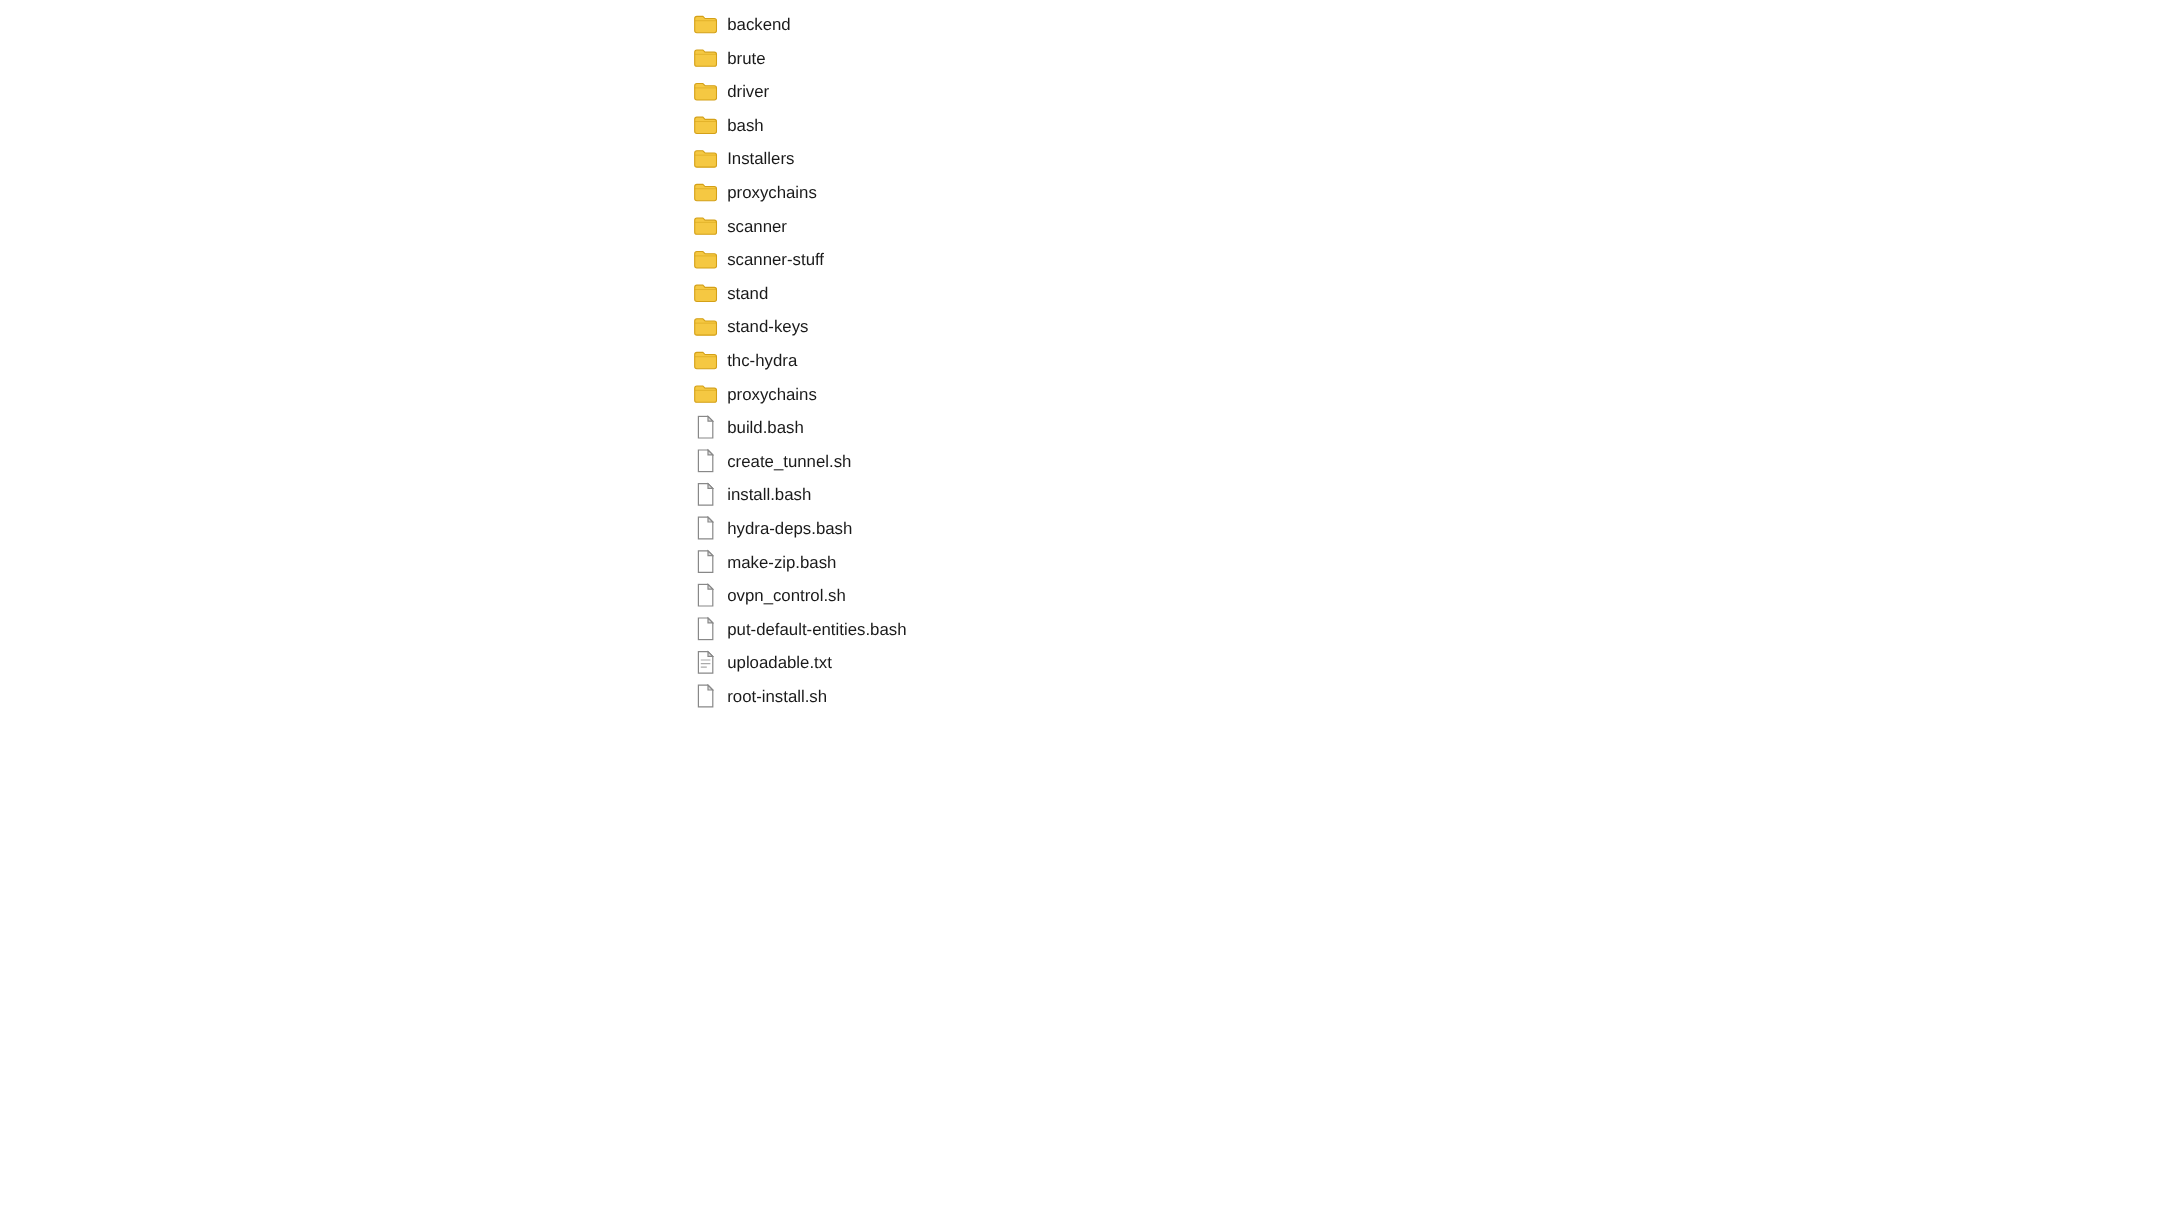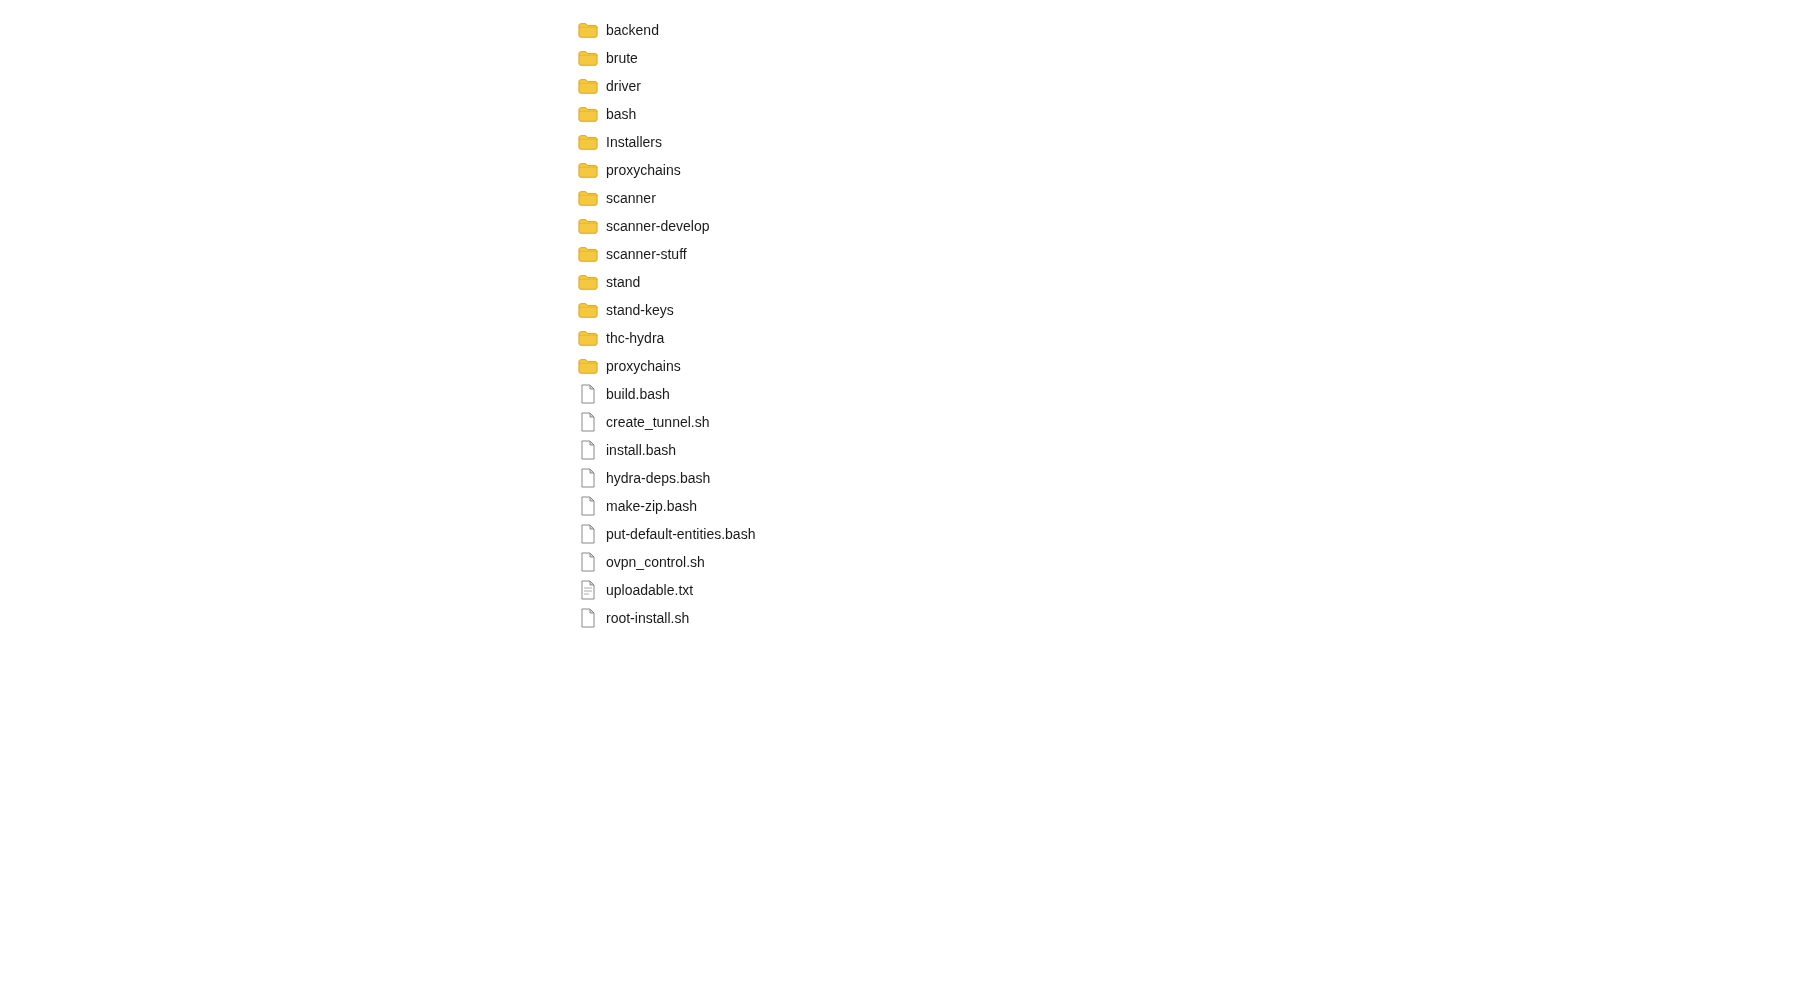--- a/index.html
+++ b/index.html
@@ -13,21 +13,21 @@
       font-family: -apple-system, BlinkMacSystemFont, 'Segoe UI', Arial, sans-serif;
       font-size: 14px;
       color: #1a1a1a;
       width: 1800px;
       min-height: 1006px;
     }
 
     .file-list {
       display: flex;
       flex-direction: column;
-      padding: 16px 0;
+      padding: 6px 0;
       padding-left: 570px;
     }
 
     .file-item {
       display: flex;
       align-items: center;
       padding: 4px 8px;
       gap: 8px;
       cursor: pointer;
       border-radius: 3px;
@@ -116,29 +116,20 @@
       </span>
       <span class="item-label">scanner</span>
     </div>
     <div class="file-item">
       <span class="icon">
         <svg width="22" height="18" viewBox="0 0 22 18" fill="none" xmlns="http://www.w3.org/2000/svg">
           <path d="M1 4C1 2.89543 1.89543 2 3 2H8.5L10.5 4H19C20.1046 4 21 4.89543 21 6V15C21 16.1046 20.1046 17 19 17H3C1.89543 17 1 16.1046 1 15V4Z" fill="#F5C842" stroke="#D4A017" stroke-width="1"></path>
           <path d="M1 6H21" stroke="#D4A017" stroke-width="0.5"></path>
         </svg>
       </span>
-      <span class="item-label">scanner-develop</span>
-    </div>
-    <div class="file-item">
-      <span class="icon">
-        <svg width="22" height="18" viewBox="0 0 22 18" fill="none" xmlns="http://www.w3.org/2000/svg">
-          <path d="M1 4C1 2.89543 1.89543 2 3 2H8.5L10.5 4H19C20.1046 4 21 4.89543 21 6V15C21 16.1046 20.1046 17 19 17H3C1.89543 17 1 16.1046 1 15V4Z" fill="#F5C842" stroke="#D4A017" stroke-width="1"></path>
-          <path d="M1 6H21" stroke="#D4A017" stroke-width="0.5"></path>
-        </svg>
-      </span>
       <span class="item-label">scanner-stuff</span>
     </div>
     <div class="file-item">
       <span class="icon">
         <svg width="22" height="18" viewBox="0 0 22 18" fill="none" xmlns="http://www.w3.org/2000/svg">
           <path d="M1 4C1 2.89543 1.89543 2 3 2H8.5L10.5 4H19C20.1046 4 21 4.89543 21 6V15C21 16.1046 20.1046 17 19 17H3C1.89543 17 1 16.1046 1 15V4Z" fill="#F5C842" stroke="#D4A017" stroke-width="1"></path>
           <path d="M1 6H21" stroke="#D4A017" stroke-width="0.5"></path>
         </svg>
       </span>
       <span class="item-label">stand</span>
@@ -215,30 +206,30 @@
       </span>
       <span class="item-label">make-zip.bash</span>
     </div>
     <div class="file-item">
       <span class="icon">
         <svg width="16" height="20" viewBox="0 0 16 20" fill="none" xmlns="http://www.w3.org/2000/svg">
           <path d="M2 1H10L14 5V19H2V1Z" fill="white" stroke="#888888" stroke-width="1"></path>
           <path d="M10 1L14 5H10V1Z" fill="#dddddd" stroke="#888888" stroke-width="1"></path>
         </svg>
       </span>
+      <span class="item-label">ovpn_control.sh</span>
+    </div>
+    <div class="file-item">
+      <span class="icon">
+        <svg width="16" height="20" viewBox="0 0 16 20" fill="none" xmlns="http://www.w3.org/2000/svg">
+          <path d="M2 1H10L14 5V19H2V1Z" fill="white" stroke="#888888" stroke-width="1"></path>
+          <path d="M10 1L14 5H10V1Z" fill="#dddddd" stroke="#888888" stroke-width="1"></path>
+        </svg>
+      </span>
       <span class="item-label">put-default-entities.bash</span>
-    </div>
-    <div class="file-item">
-      <span class="icon">
-        <svg width="16" height="20" viewBox="0 0 16 20" fill="none" xmlns="http://www.w3.org/2000/svg">
-          <path d="M2 1H10L14 5V19H2V1Z" fill="white" stroke="#888888" stroke-width="1"></path>
-          <path d="M10 1L14 5H10V1Z" fill="#dddddd" stroke="#888888" stroke-width="1"></path>
-        </svg>
-      </span>
-      <span class="item-label">ovpn_control.sh</span>
     </div>
     <div class="file-item">
       <span class="icon">
         <svg width="16" height="20" viewBox="0 0 16 20" fill="none" xmlns="http://www.w3.org/2000/svg">
           <path d="M2 1H10L14 5V19H2V1Z" fill="white" stroke="#888888" stroke-width="1"></path>
           <path d="M10 1L14 5H10V1Z" fill="#dddddd" stroke="#888888" stroke-width="1"></path>
           <line x1="4" y1="8" x2="12" y2="8" stroke="#aaaaaa" stroke-width="1"></line>
           <line x1="4" y1="11" x2="12" y2="11" stroke="#aaaaaa" stroke-width="1"></line>
           <line x1="4" y1="14" x2="9" y2="14" stroke="#aaaaaa" stroke-width="1"></line>
         </svg>

